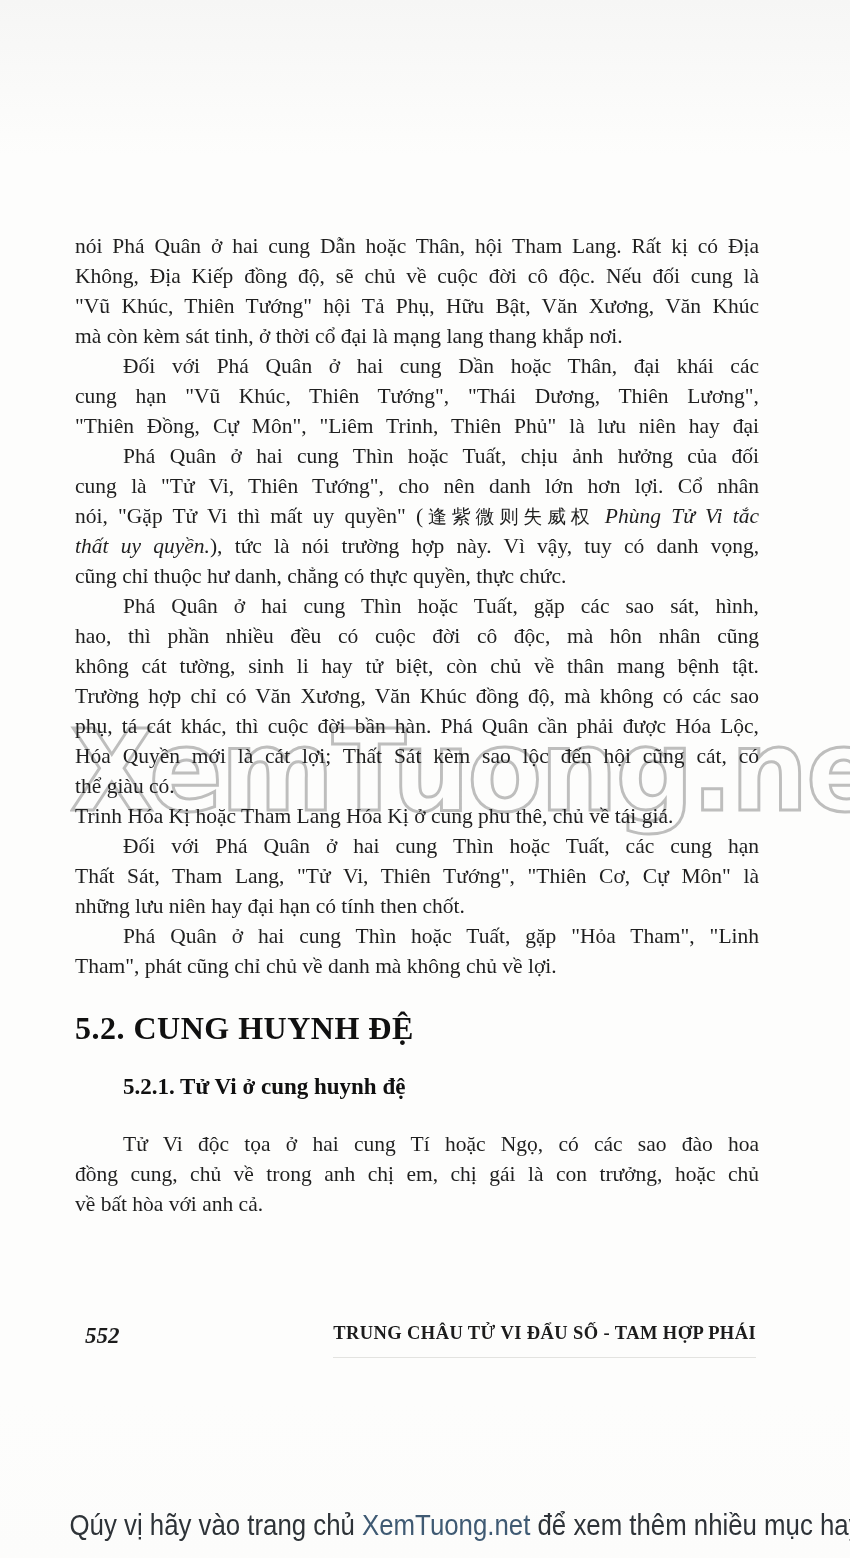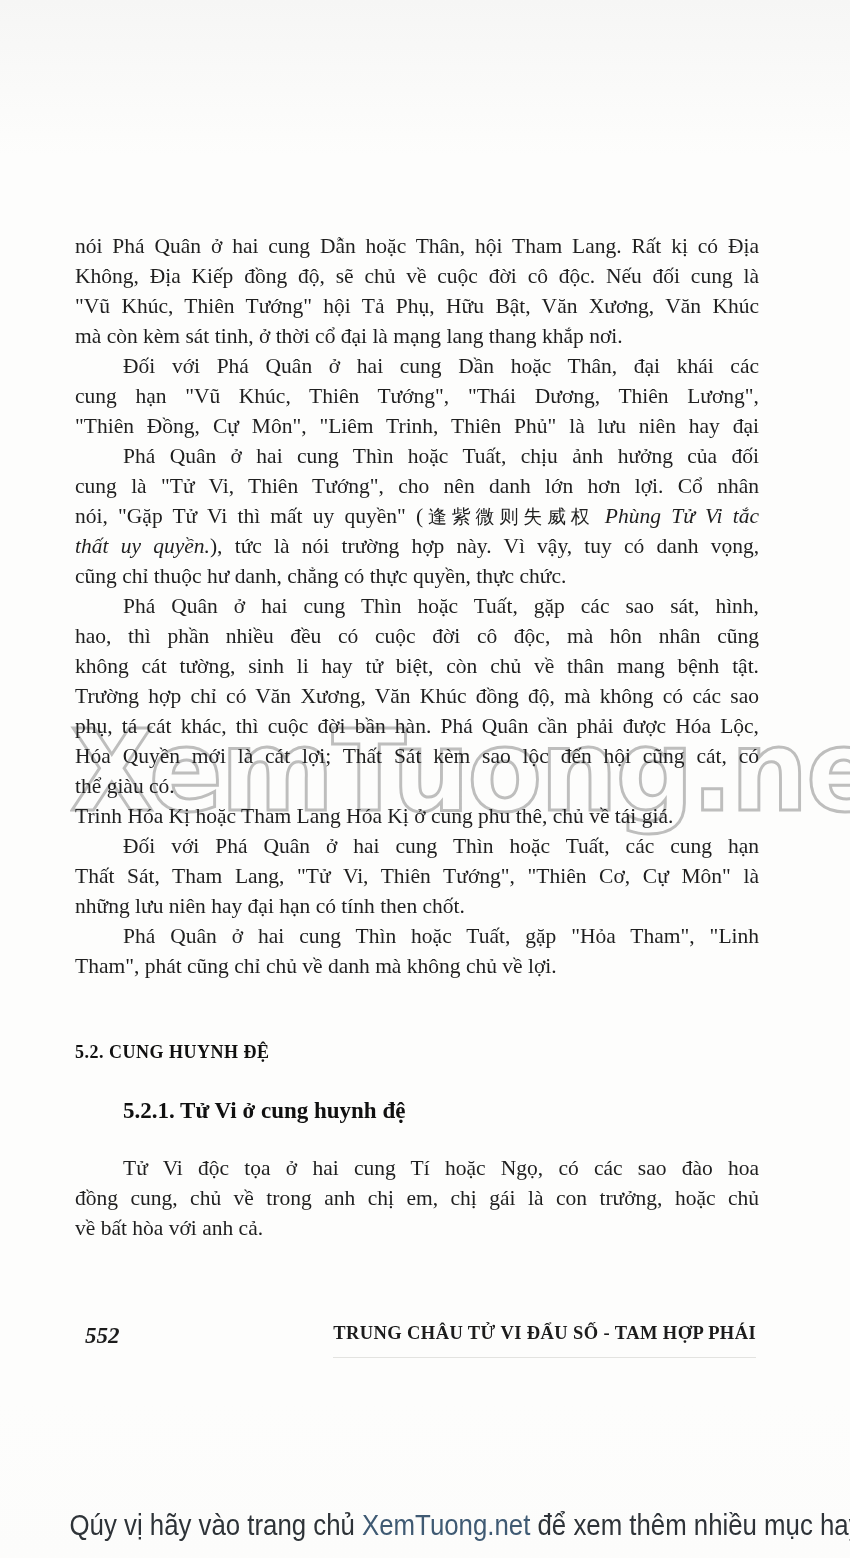--- a/index.html
+++ b/index.html
@@ -49,23 +49,23 @@
     line-height: 30px;
     height: 30px;
     overflow: hidden;
   }
   .jl { text-align: justify; text-align-last: justify; }
   .ll { text-align: left; }
   .ind { padding-left: 48px; }
   .it { font-style: italic; }
   .cjk { font-family: "DejaVu Sans", sans-serif; font-size: 19px; }
   .h1 {
-    margin-top: 56px;
+    margin-top: 32px;
     font-weight: 700;
-    font-size: 18px;
+    font-size: 32px;
     line-height: 30px;
     color: #101010;
     letter-spacing: 0.5px;
   }
   .h2 {
     margin: 30px 0 28px 48px;
     font-weight: 700;
     font-size: 23px;
     line-height: 28px;
     color: #101010;

